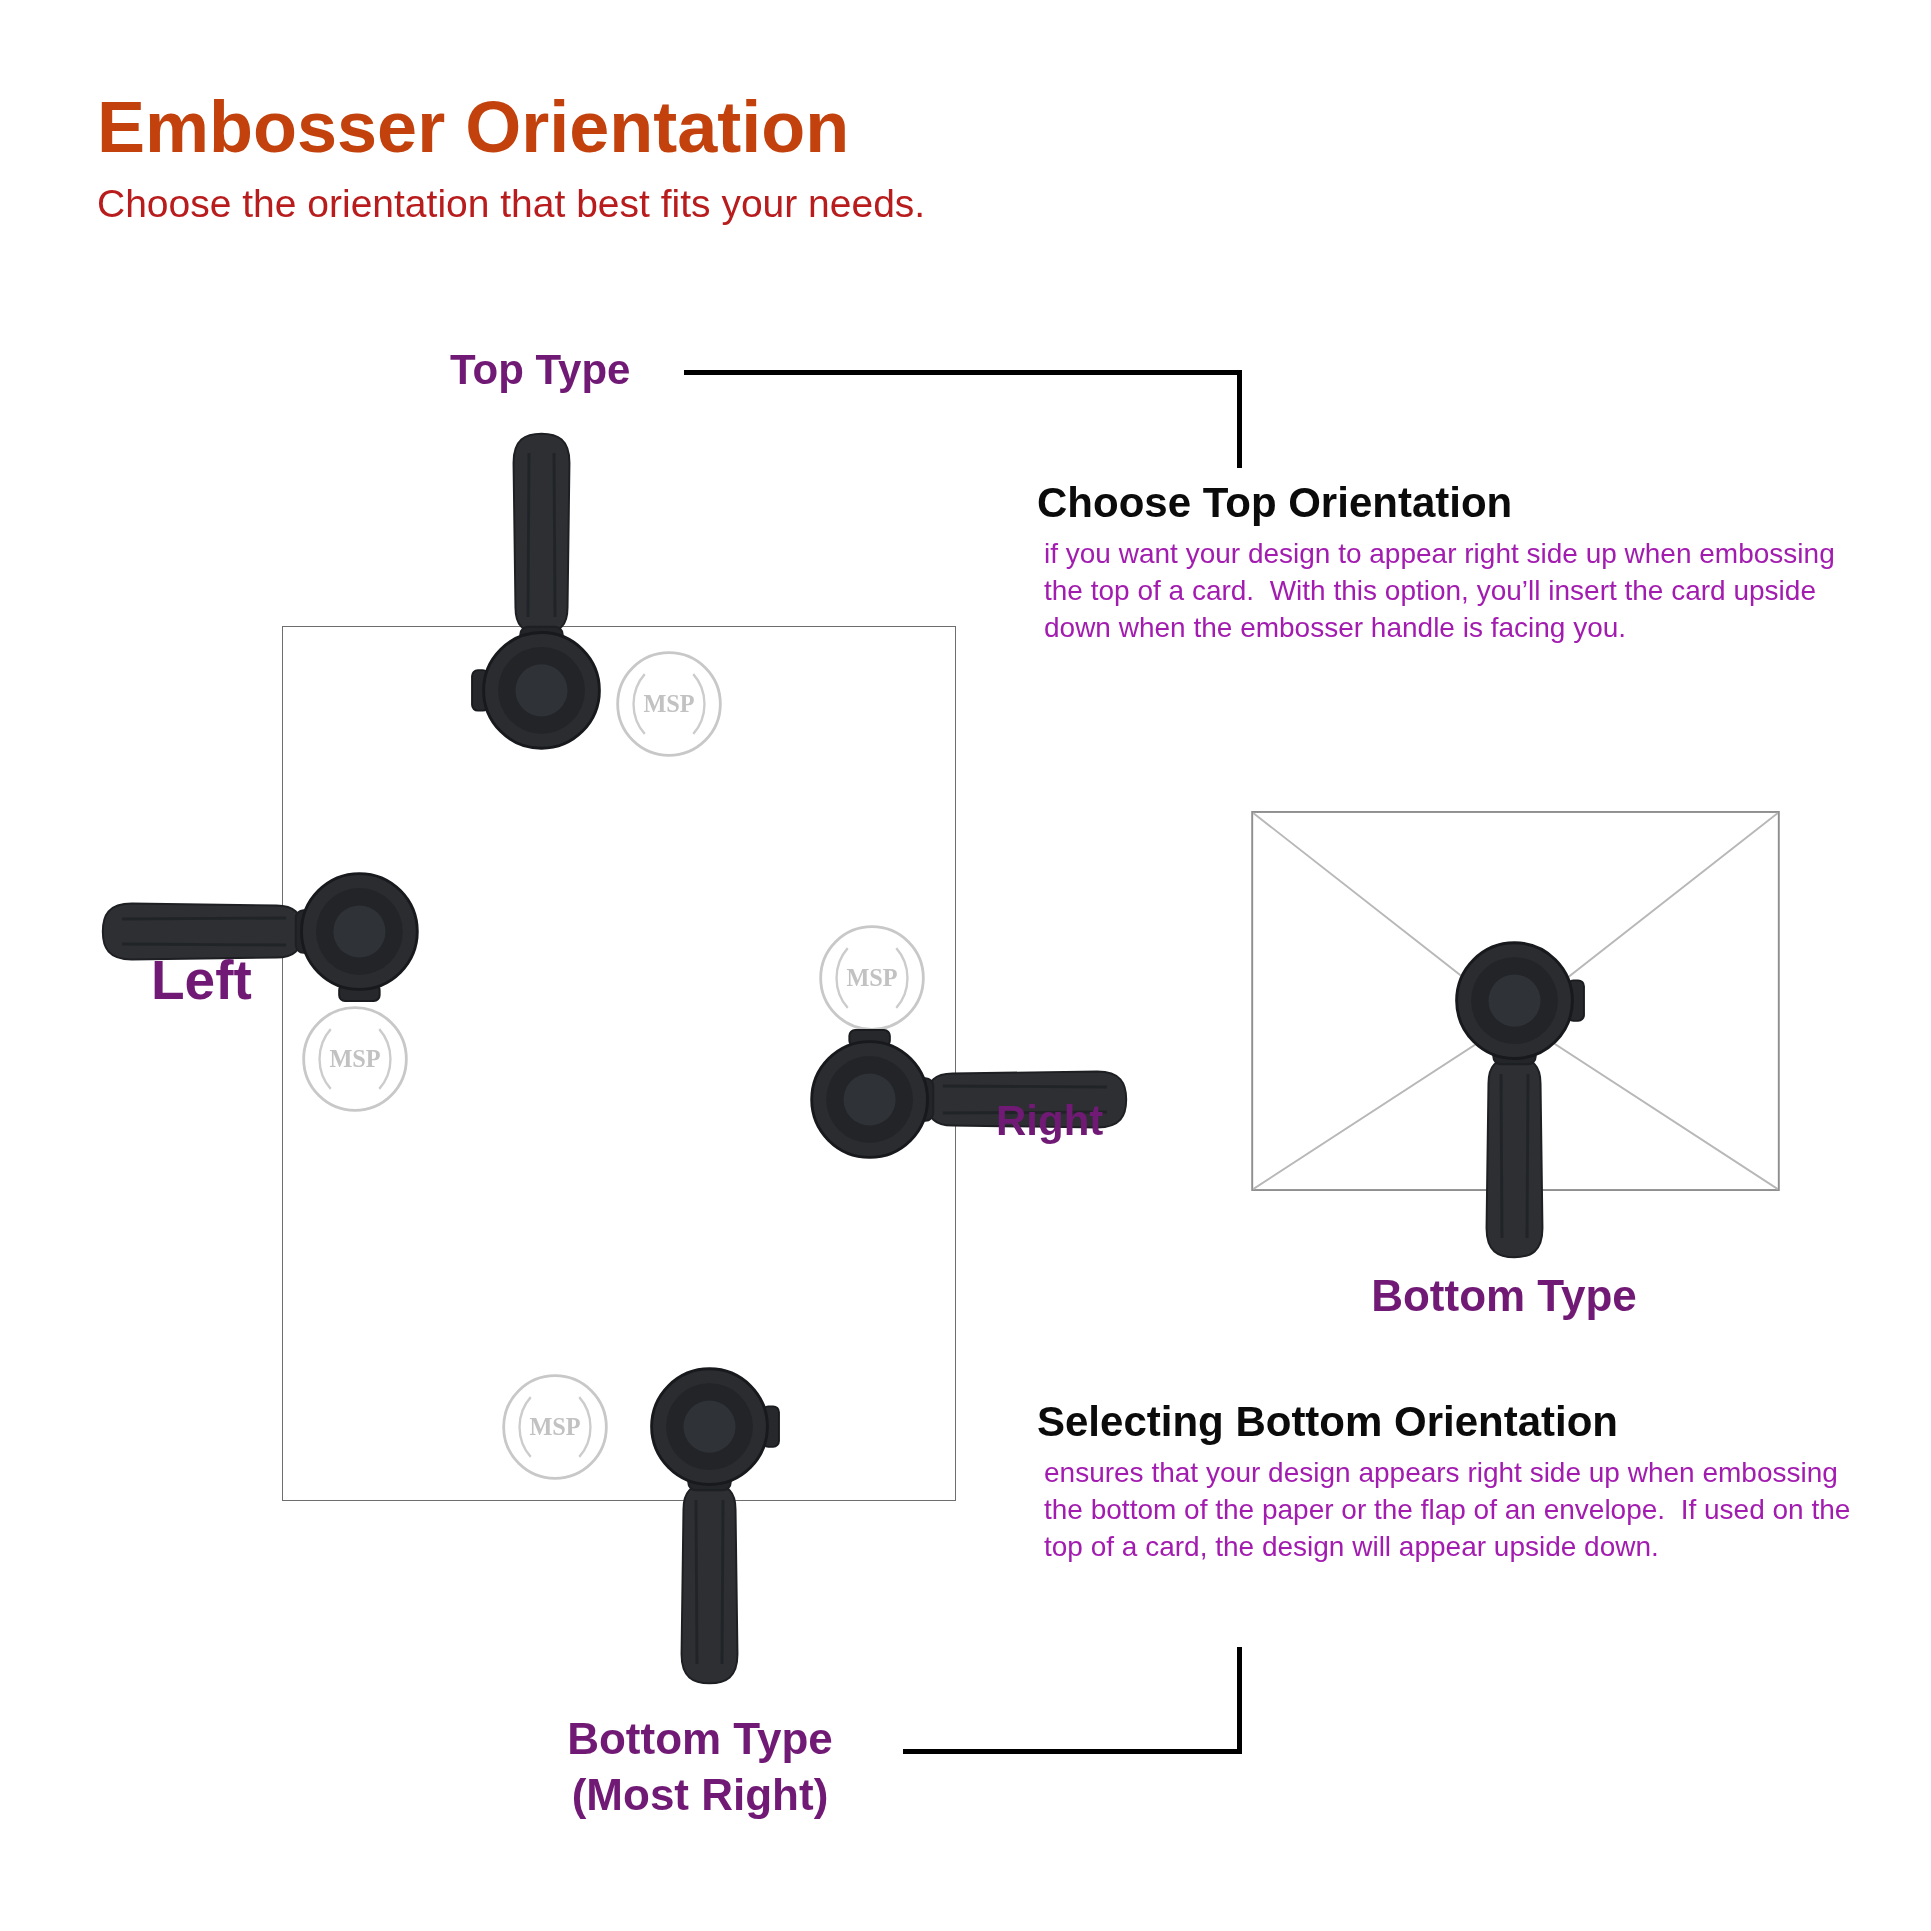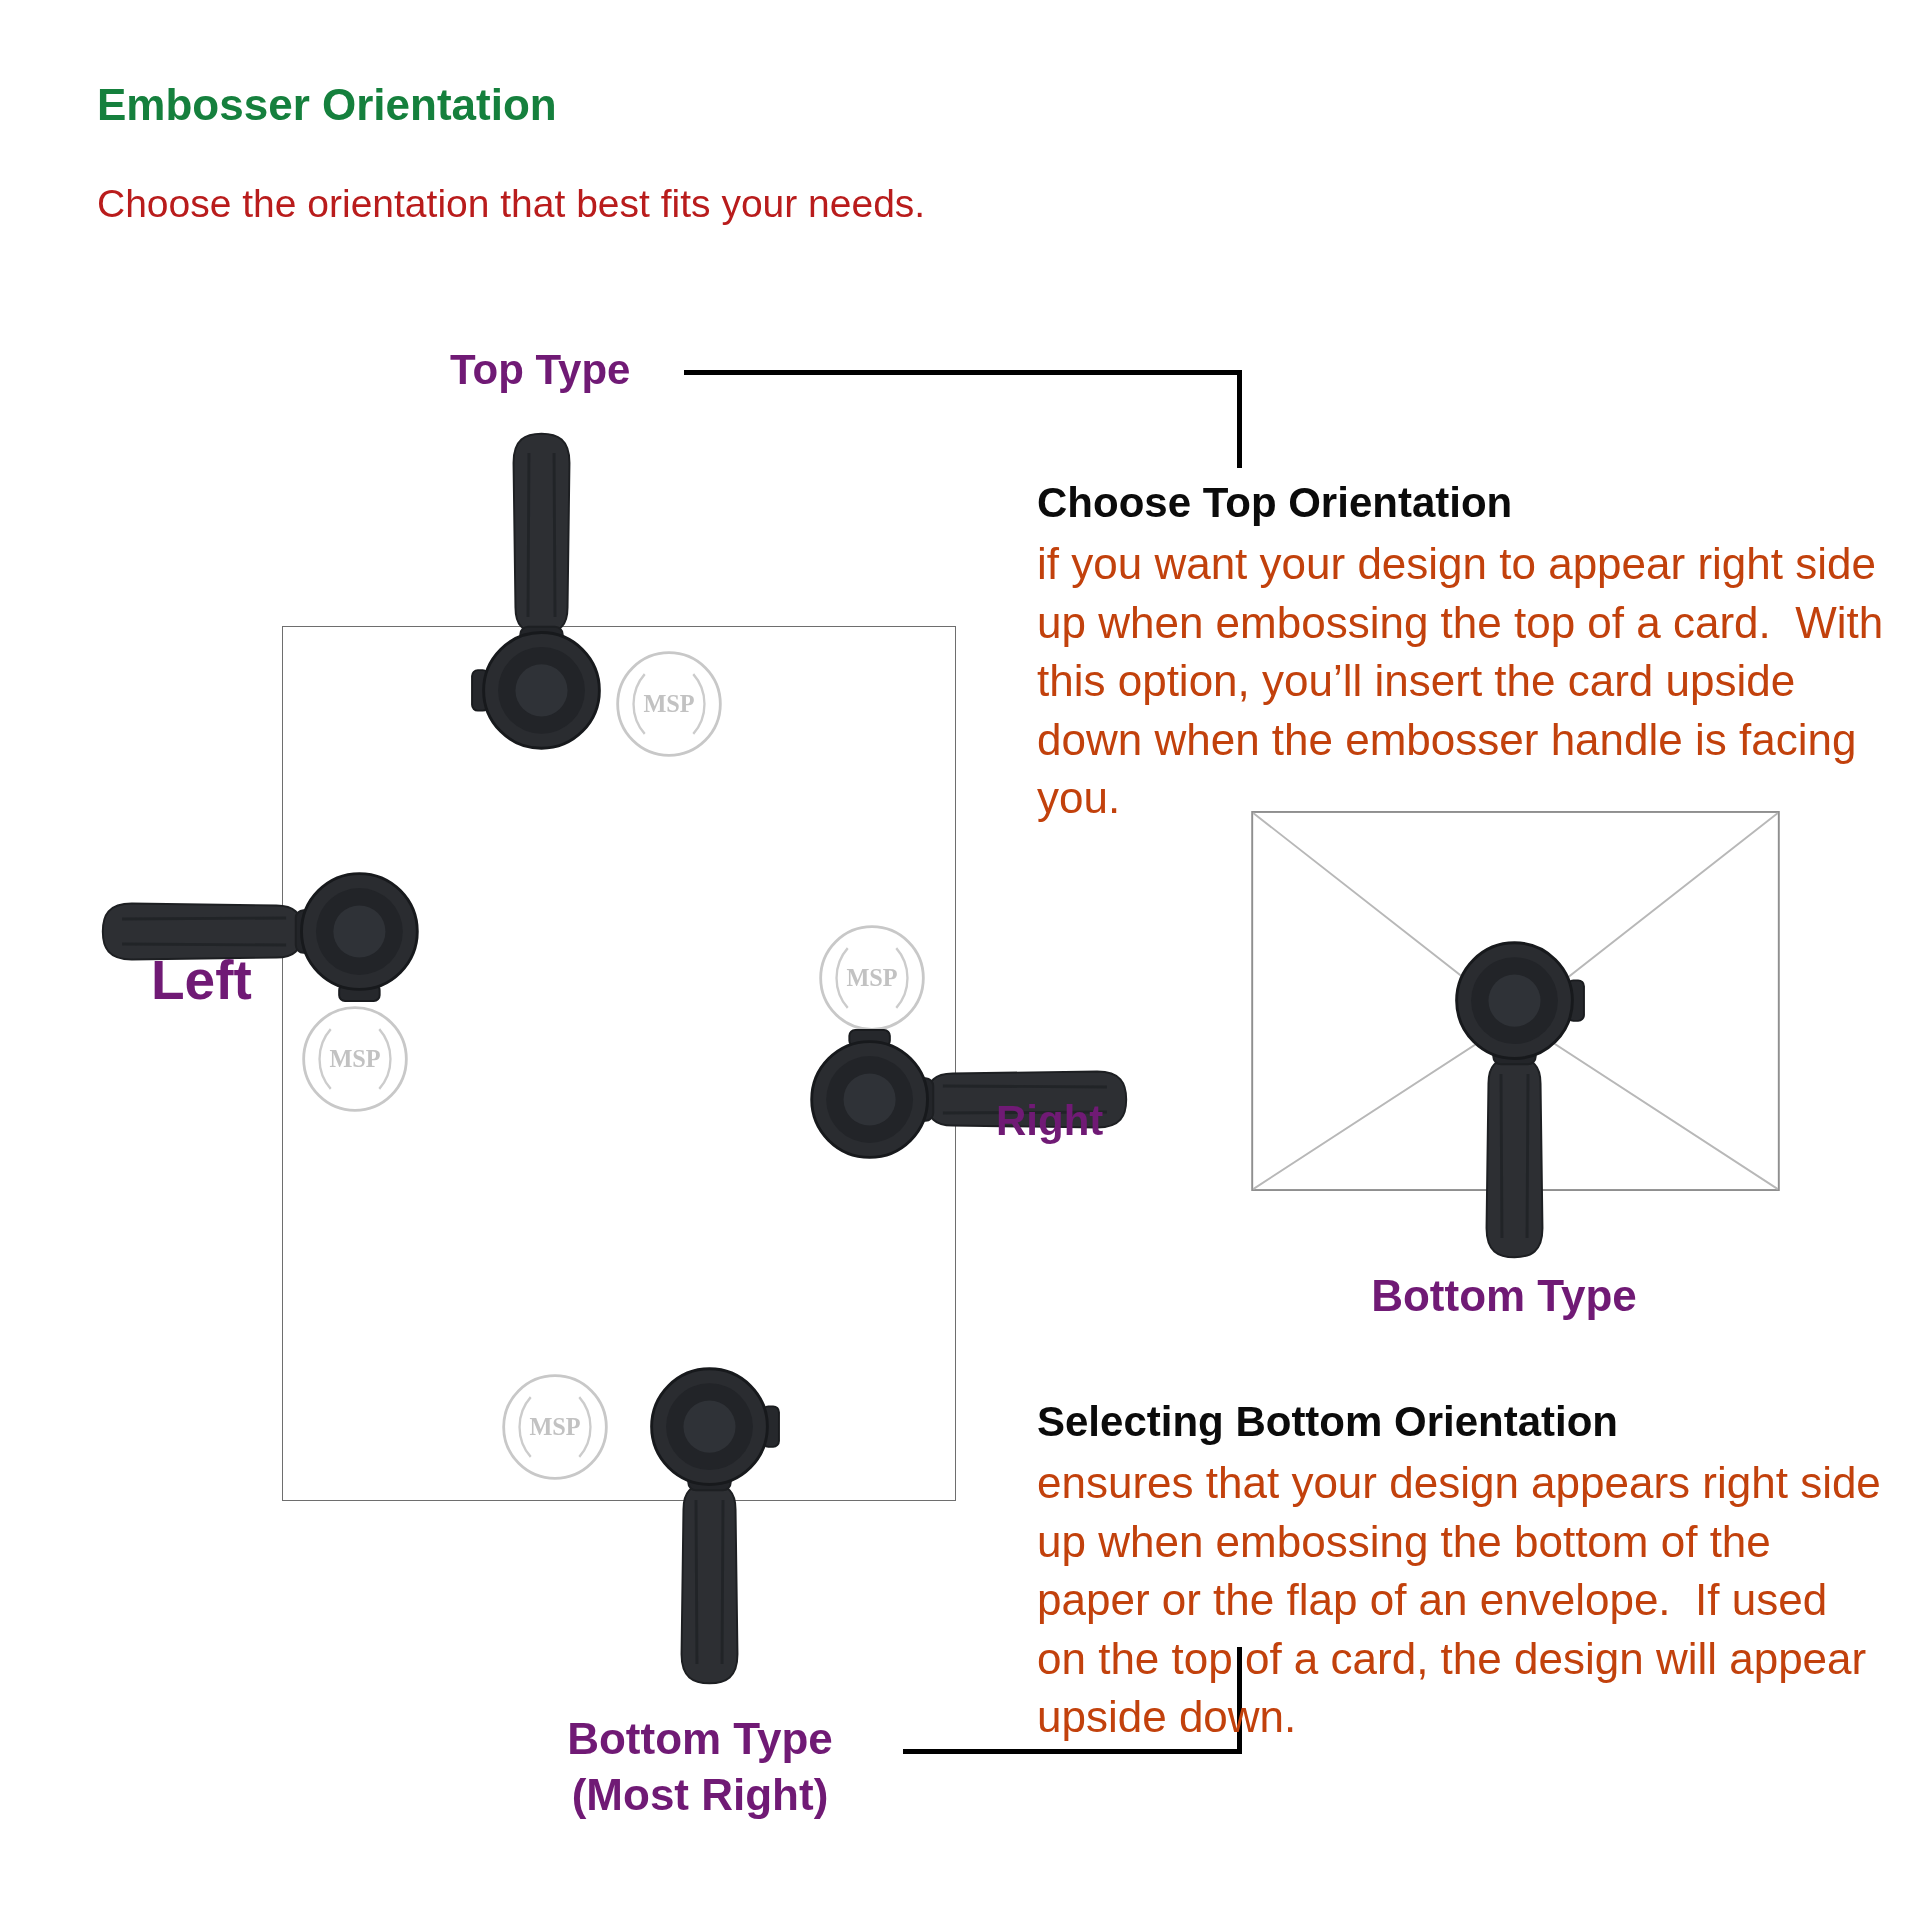--- a/index.html
+++ b/index.html
@@ -1,33 +1,33 @@
 <!DOCTYPE html>
 <html><head>
 <meta charset="utf-8">
 <style>
   html,body{margin:0;padding:0;background:#ffffff;}
   .canvas{
     position:relative;width:1931px;height:1931px;background:#ffffff;
     font-family:"Liberation Sans",sans-serif;overflow:hidden;color:#1a1a1a;
   }
   .abs{position:absolute;}
-  .title{left:97px;top:80px;font-size:44px;font-weight:700;color:#15803d;}
+  .title{left:97px;top:86px;font-size:72px;font-weight:700;color:#c2410c;}
   .subtitle{left:97px;top:182px;font-size:39px;color:#b91c1c;}
   .lbl{font-weight:700;color:#701a75;}
   .top-type-lbl{left:450px;top:346px;font-size:42px;}
   .left-lbl{left:151px;top:948px;font-size:55px;}
   .right-lbl{left:996px;top:1097px;font-size:42px;}
   .env-bottom-lbl{left:1330px;top:1271px;width:348px;text-align:center;font-size:44px;}
   .bottom-lbl{left:415px;top:1711px;width:570px;text-align:center;font-size:44px;line-height:1.28;}
   .line{background:#000000;}
   .card{left:282px;top:626px;width:674px;height:875px;border:1.9px solid #6e6e6e;background:#ffffff;box-sizing:border-box;}
   .callout{width:850px;}
   .callout h2{margin:0 0 7.7px 0;font-size:42px;font-weight:700;color:#0b0b0b;line-height:1.15;}
-  .callout p{margin:0;font-size:44px;line-height:1.33;color:#c2410c;white-space:pre-wrap;}
+  .callout p{margin:7px;font-size:28px;line-height:1.33;color:#a21caf;white-space:pre-wrap;}
   .callout-top{left:1037px;top:479px;}
   .callout-bottom{left:1037px;top:1398px;}
 </style>
 </head>
 <body>
 
 <div class="canvas">
 
   <svg width="0" height="0" style="position:absolute" aria-hidden="true">
     <defs>

